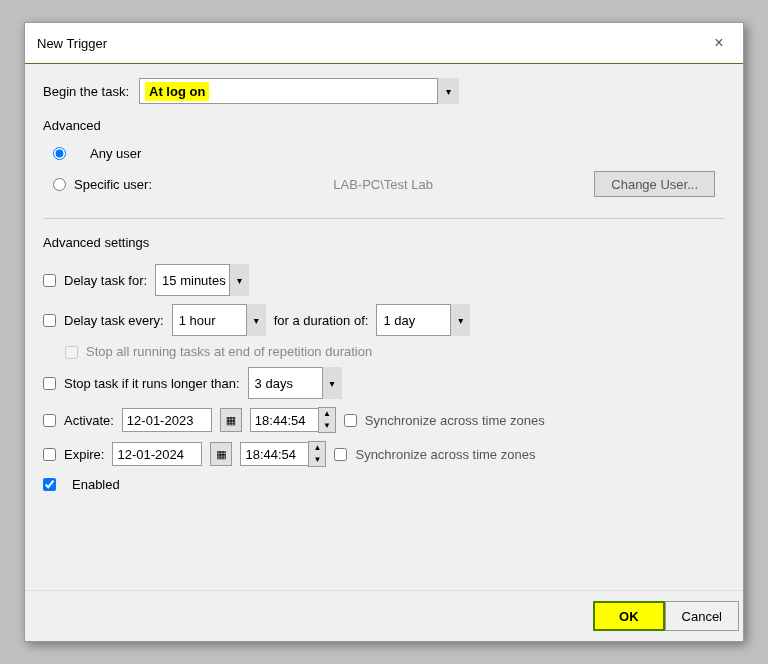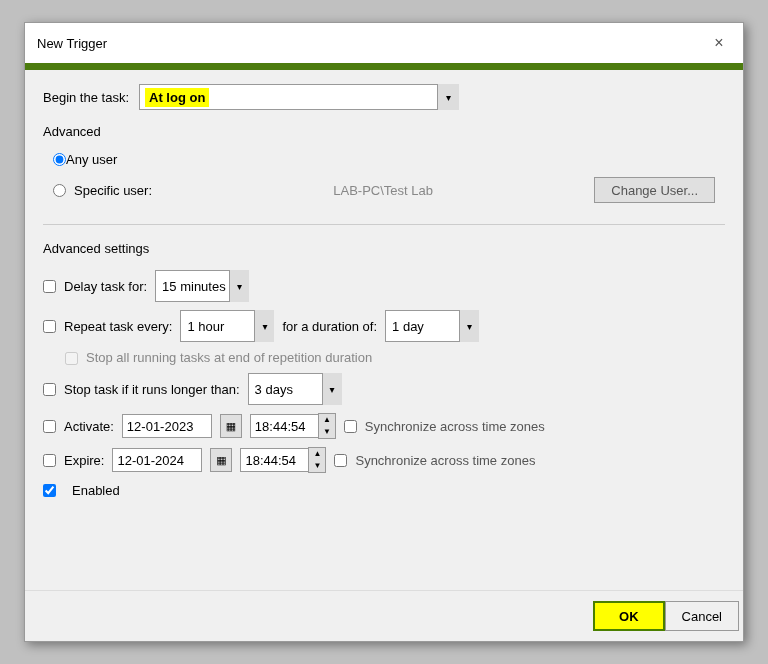--- a/index.html
+++ b/index.html
@@ -22,21 +22,21 @@
       min-height: 620px;
       display: flex;
       flex-direction: column;
     }
     .title-bar {
       background: #fff;
       padding: 8px 12px;
       display: flex;
       justify-content: space-between;
       align-items: center;
-      border-bottom: 7px solid #4d7c0f;
+      border-bottom: 1px solid #4d7c0f;
     }
     .title-bar-text {
       font-size: 13px;
       font-weight: 400;
       color: #000;
     }
     .close-btn {
       width: 24px;
       height: 24px;
       background: none;
@@ -99,21 +99,21 @@
     }
     .settings-label {
       font-size: 13px;
       margin-bottom: 8px;
       font-weight: 400;
     }
     .radio-row {
       display: flex;
       align-items: center;
       padding: 5px 10px;
-      gap: 0;
+      gap: 24px;
     }
     .radio-row input[type=radio] {
       margin: 0;
       cursor: pointer;
     }
     .radio-label {
       font-size: 13px;
     }
     .specific-user-row {
       display: flex;
@@ -352,21 +352,21 @@
             <option>15 minutes</option>
             <option>30 minutes</option>
             <option>1 hour</option>
           </select>
           <span class="select-arrow">▾</span>
         </div>
       </div>
 
       <div class="adv-row">
         <input type="checkbox" id="repeat-task" style="">
-        <label for="repeat-task">Repeat task every:</label>
+        <label for="repeat-task">Delay task every:</label>
         <div class="small-select-wrapper">
           <select>
             <option>1 hour</option>
             <option>5 minutes</option>
             <option>15 minutes</option>
             <option>30 minutes</option>
           </select>
           <span class="select-arrow">▾</span>
         </div>
         <span class="for-duration-text">for a duration of:</span>

